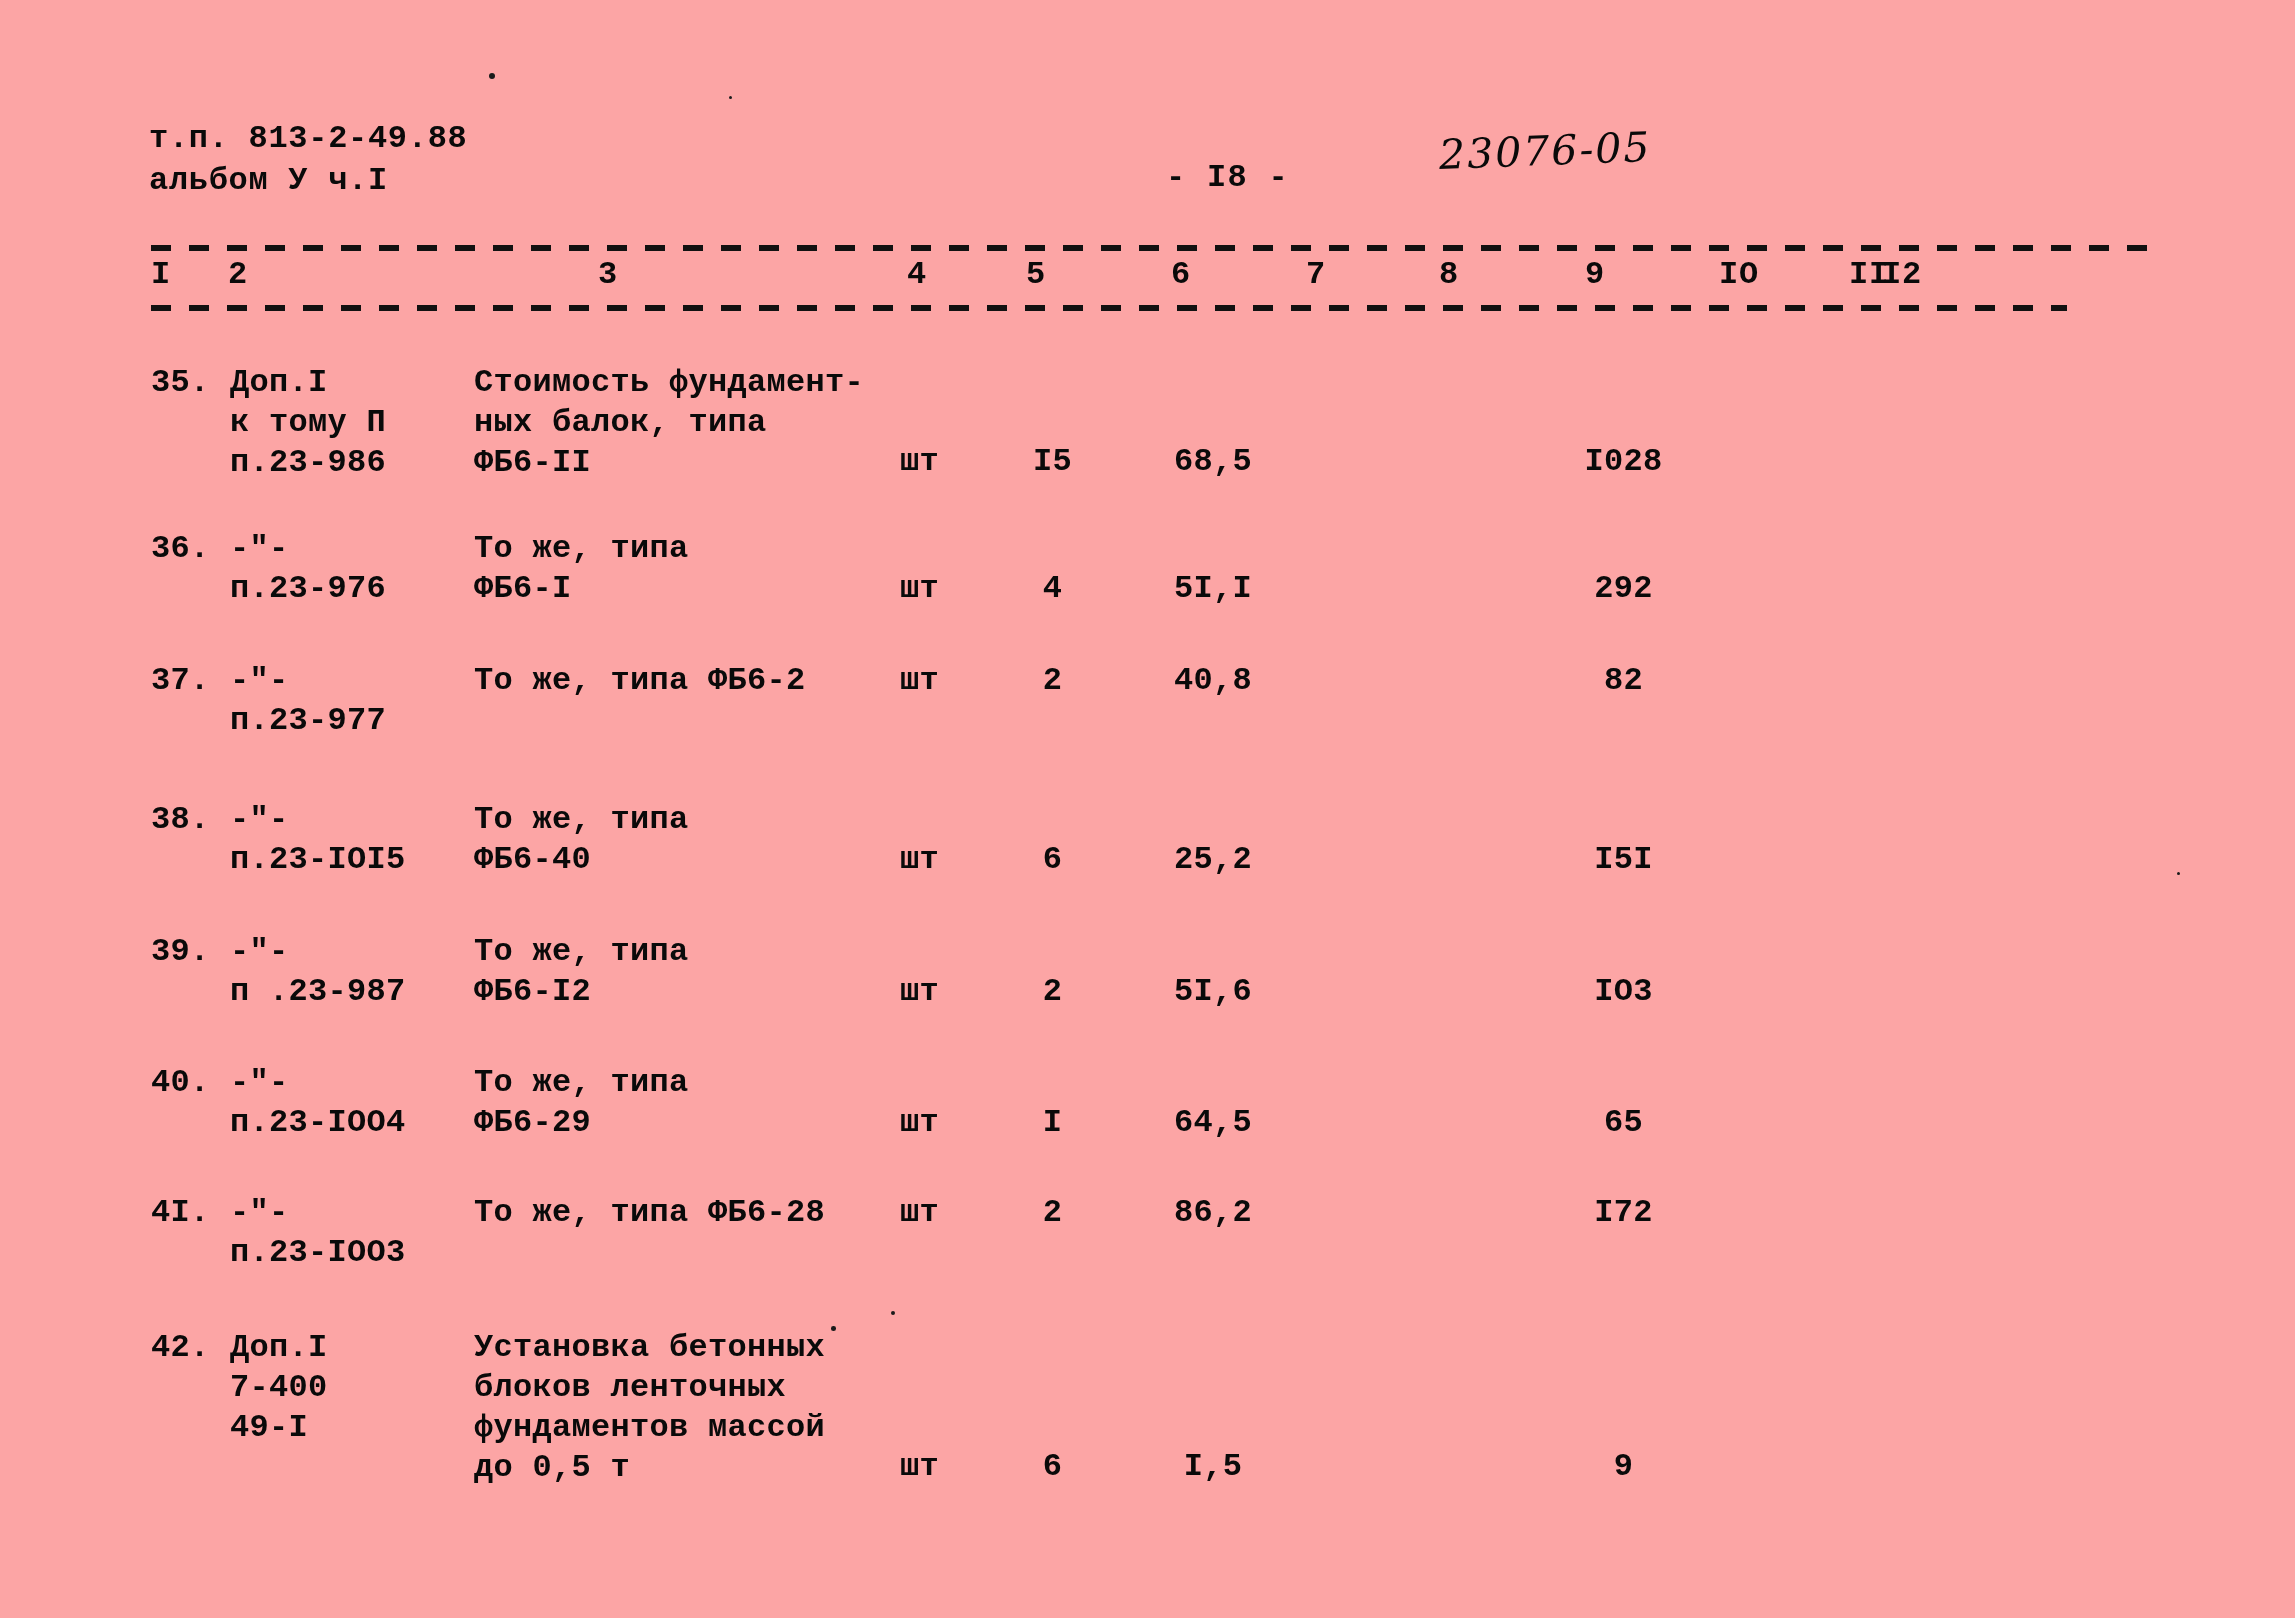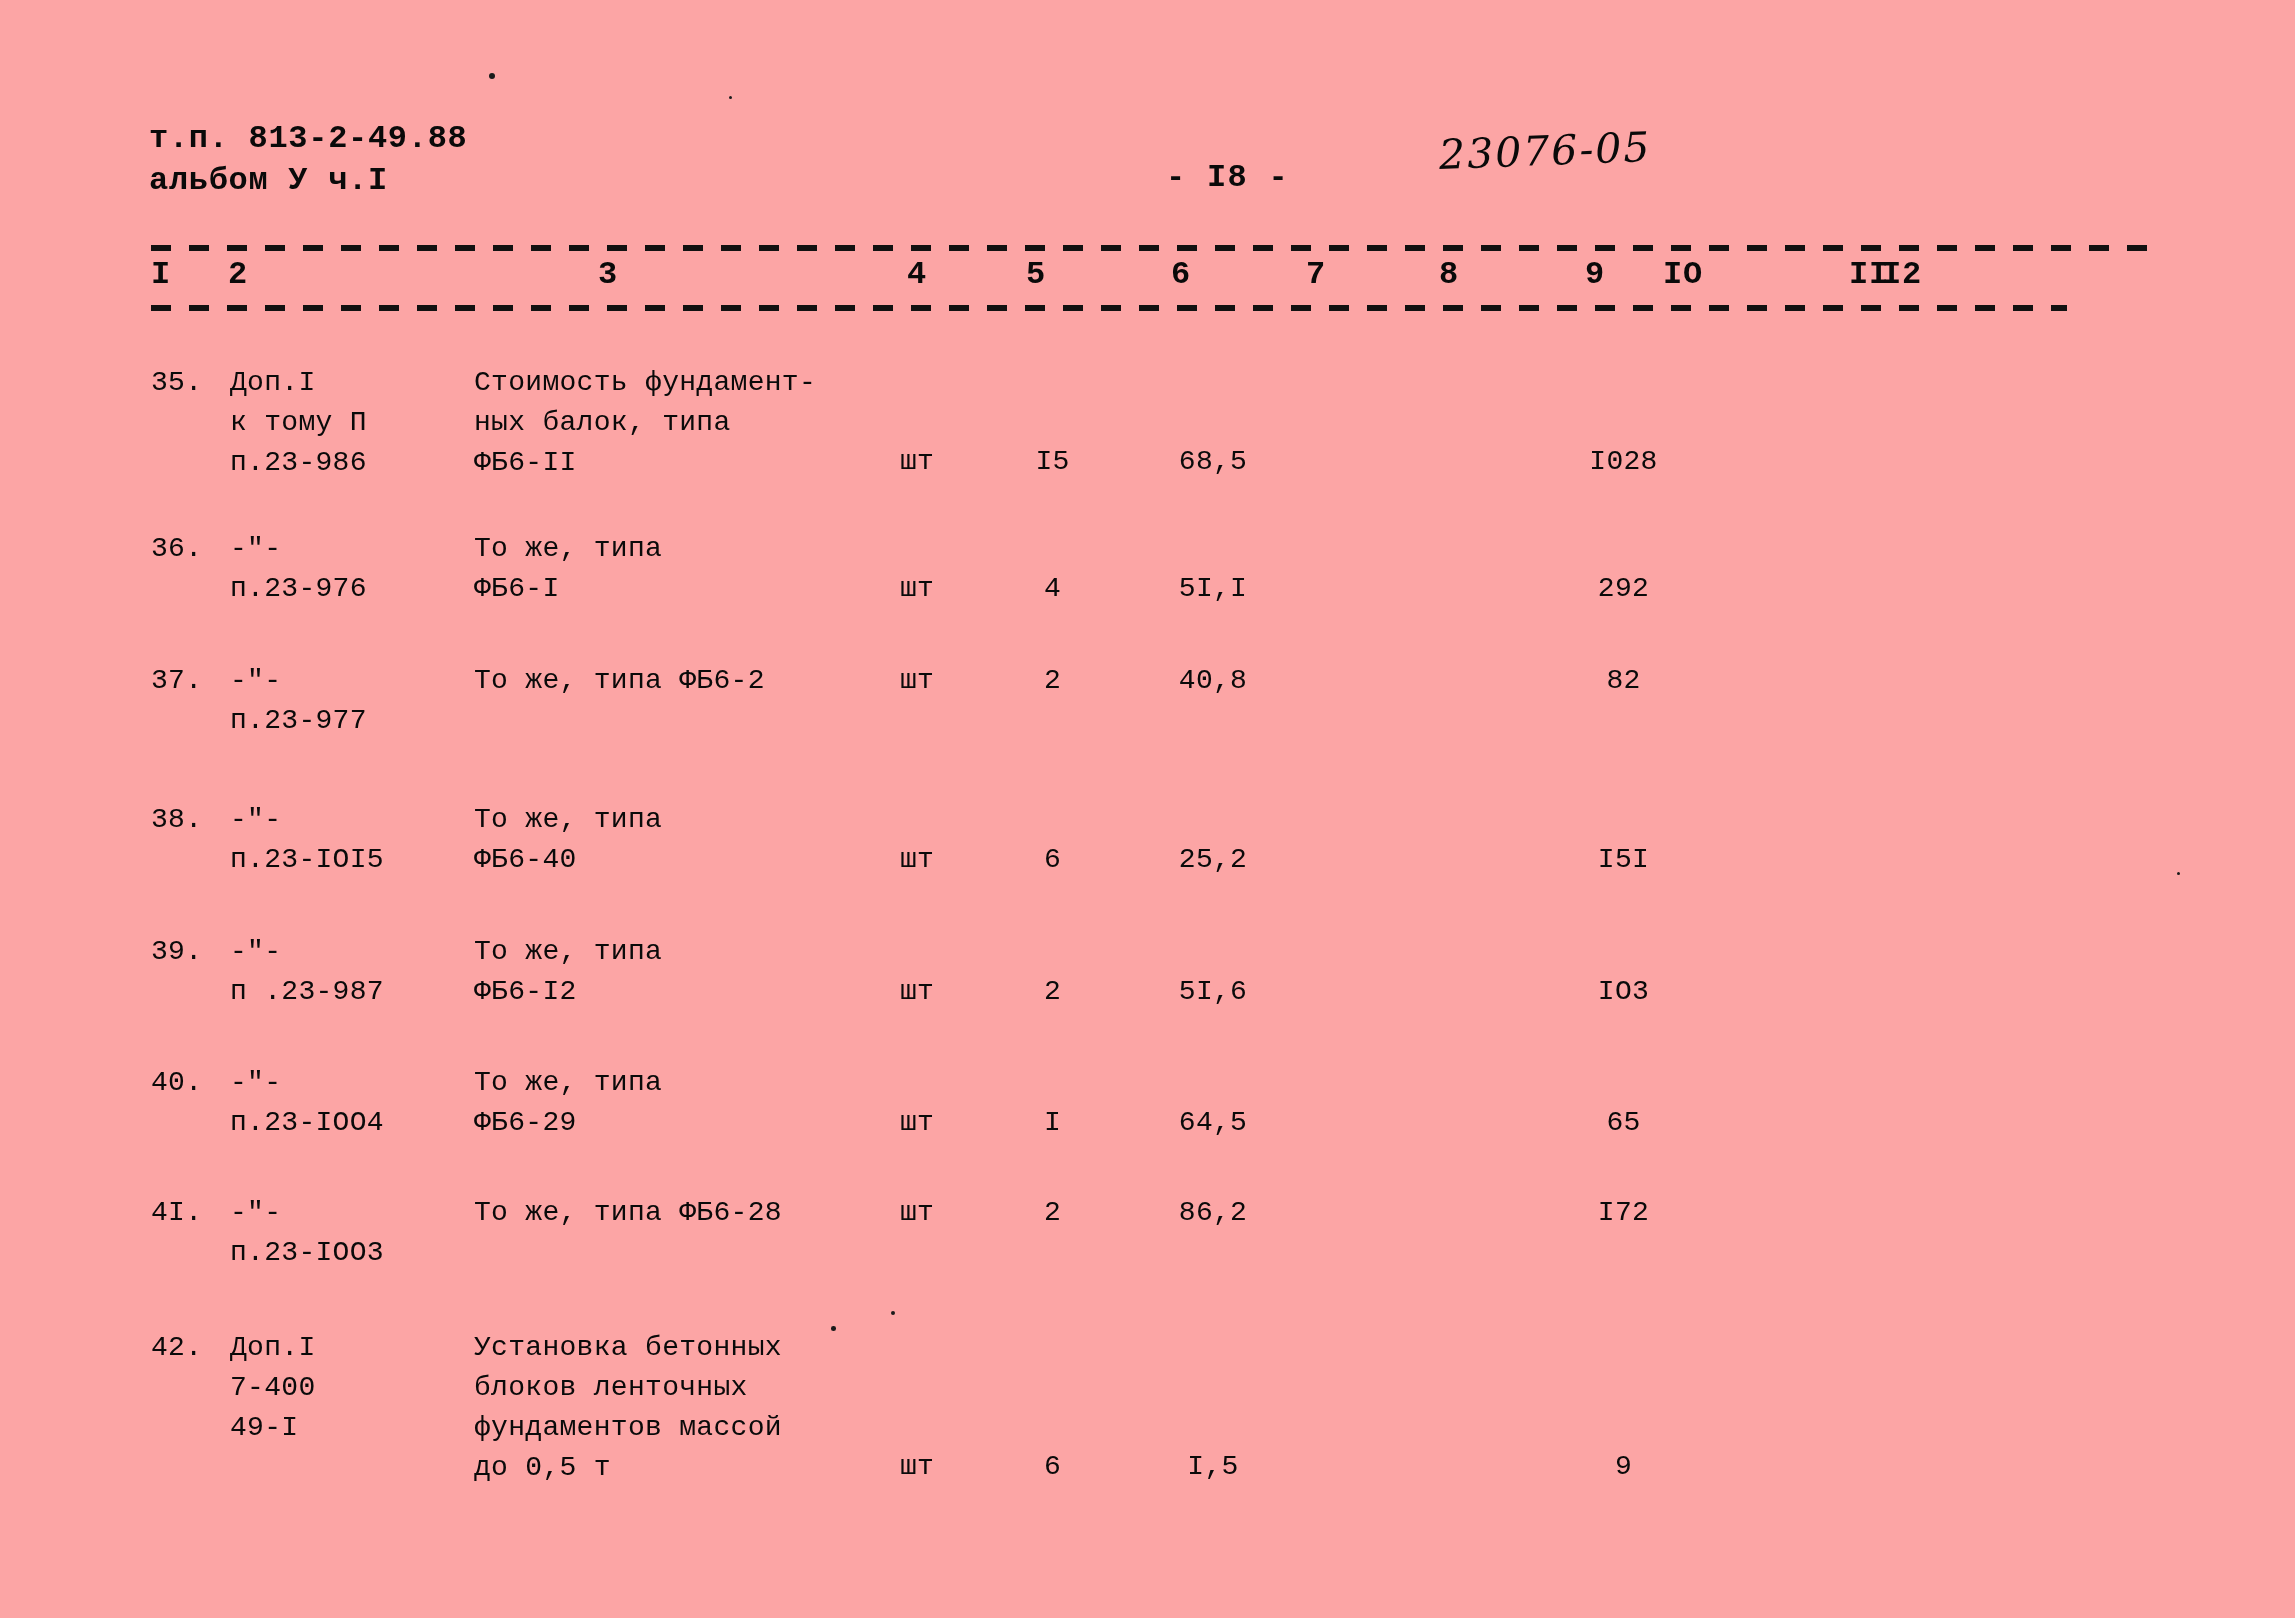--- a/index.html
+++ b/index.html
@@ -82,23 +82,23 @@
     font-weight: 700;
     letter-spacing: 0.7px;
     white-space: pre;
   }
 
   
   .row { position: absolute; }
 
   .cell {
     position: absolute;
-    font-size: 28px;
+    font-size: 32px;
     line-height: 40px;
-    font-weight: 400;
+    font-weight: 700;
     letter-spacing: 0.3px;
     white-space: pre;
   }
   .cell div { white-space: pre; }
 
   .c-no    { left: 151px;  text-align: left; }
   .c-code  { left: 230px;  text-align: left; }
   .c-desc  { left: 474px;  text-align: left; }
   .c-unit  { left: 900px; text-align: left; }
   .c-qty   { left: 1023px; width: 59px; text-align: center; }
@@ -125,21 +125,21 @@
   <div id="colheads">
       <div class="colhead" style="left: 151px;">I</div>
       <div class="colhead" style="left: 228px;">2</div>
       <div class="colhead" style="left: 598px;">3</div>
       <div class="colhead" style="left: 907px;">4</div>
       <div class="colhead" style="left: 1026px;">5</div>
       <div class="colhead" style="left: 1171px;">6</div>
       <div class="colhead" style="left: 1306px;">7</div>
       <div class="colhead" style="left: 1439px;">8</div>
       <div class="colhead" style="left: 1585px;">9</div>
-      <div class="colhead" style="left: 1663px; text-align: right;">IO</div>
+      <div class="colhead" style="left: 1719px; text-align: right;">IO</div>
       <div class="colhead" style="left: 1849px;">II</div>
       <div class="colhead" style="left: 1882px;">I2</div>
     </div>
 
   <div id="tbody">
       <div class="row" style="top: 363px; left: 0px;">
         <div class="cell c-no" style="top: 0px;">35.</div>
         <div class="cell c-code" style="top: 0px;"><div>Доп.I</div><div>к тому П</div><div>п.23-986</div></div>
         <div class="cell c-desc" style="top: 0px;"><div>Стоимость фундамент-</div><div>ных балок, типа</div><div>ФБ6-II</div></div>
         <div class="cell c-unit" style="top: 79px;">шт</div>

